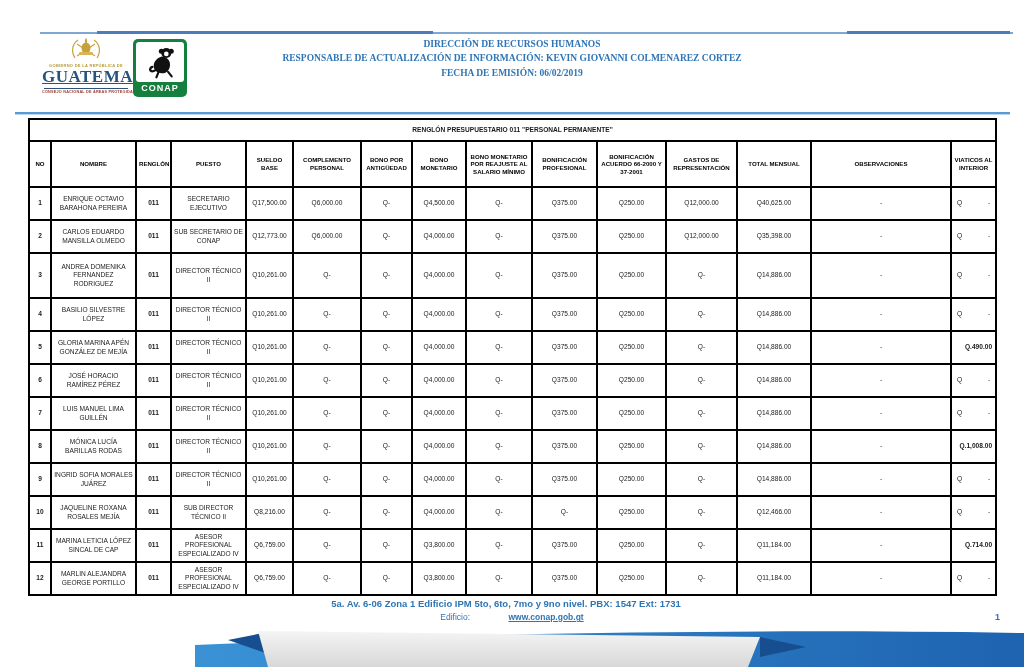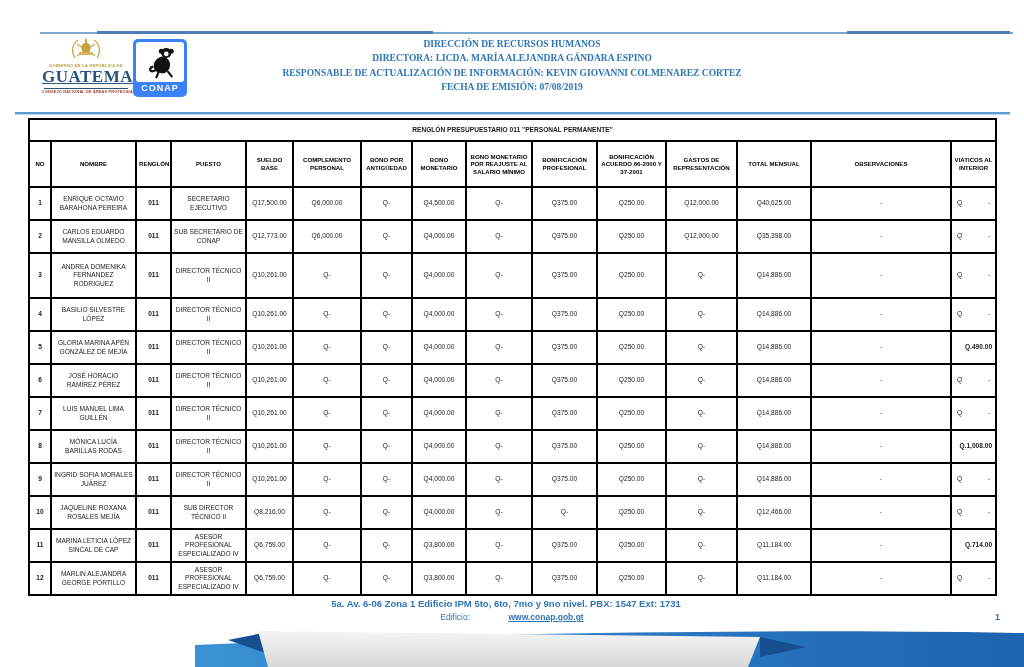--- a/index.html
+++ b/index.html
@@ -12,21 +12,21 @@
   .top-rule-seg2 { position:absolute; left:847px; top:31px; width:163px; height:3px; background:#4b7db8; }
 
   
   .gt-logo { position:absolute; left:42px; top:36px; width:88px; text-align:center; }
   .gt-emblem { display:block; margin:0 auto; }
   .gt-small { font-size:4px; color:#b99a3a; font-weight:bold; letter-spacing:.3px; margin-top:1px; white-space:nowrap; }
   .gt-name { font-family:"Liberation Serif", serif; font-size:17px; font-weight:bold; color:#26547c; letter-spacing:.5px; line-height:1.1;text-decoration:underline; }
   .gt-rule { height:1px; background:#26547c; margin:1px 2px; }
   .gt-sub { font-size:3.8px; color:#9e3a2f; font-weight:bold; letter-spacing:.2px; white-space:nowrap; }
 
-  .conap-logo { position:absolute; left:133px; top:39px; width:54px; height:58px; background:#3b82f6; border-radius:5px; padding:3px; }
+  .conap-logo { position:absolute; left:133px; top:39px; width:54px; height:58px; background:#15803d; border-radius:5px; padding:3px; }
   .conap-inner { width:100%; height:40px; background:#fff; border-radius:3px; display:flex; align-items:center; justify-content:center; }
   .conap-band { height:12px; display:flex; align-items:center; justify-content:center; color:#fff; font-weight:bold; font-size:9px; letter-spacing:1px; }
 
   
   .hdr { position:absolute; left:0; right:0; top:37px; text-align:center; color:#2e75b6; font-weight:bold; font-size:9.5px; line-height:1.5;font-family:Liberation Serif, serif; }
 
   .hdr-underline  { position:absolute; left:15px; top:112px; width:995px; height:2px; background:#5b9bd5; }
   .hdr-underline2 { position:absolute; left:15px; top:114px; width:995px; height:1px; background:#bdd7ee; }
 
   
@@ -86,23 +86,22 @@
         <path d="M15,29 C9,33 7,27 11.5,25.5" stroke="#111" stroke-width="2.6" fill="none" stroke-linecap="round"></path>
         <path d="M29,31 L33,36" stroke="#111" stroke-width="2.4" stroke-linecap="round"></path>
         <path d="M18,32 L16,37" stroke="#111" stroke-width="2.4" stroke-linecap="round"></path>
       </svg>
     </div>
     <div class="conap-band">CONAP</div>
   </div>
 
   <div class="hdr">
     <div>DIRECCIÓN DE RECURSOS HUMANOS</div>
-    <div>DIRECTORA: LICDA. MARÍA ALEJANDRA GÁNDARA ESPINO</div>
     <div>RESPONSABLE DE ACTUALIZACIÓN DE INFORMACIÓN: KEVIN GIOVANNI COLMENAREZ CORTEZ</div>
-    <div>FECHA DE EMISIÓN: 07/08/2019</div>
+    <div>FECHA DE EMISIÓN: 06/02/2019</div>
   </div>
 
   <div class="hdr-underline"></div>
   <div class="hdr-underline2"></div>
 
   <table class="salary">
     <colgroup>
         <col style="width: 22px;">
         <col style="width: 85px;">
         <col style="width: 35px;">

